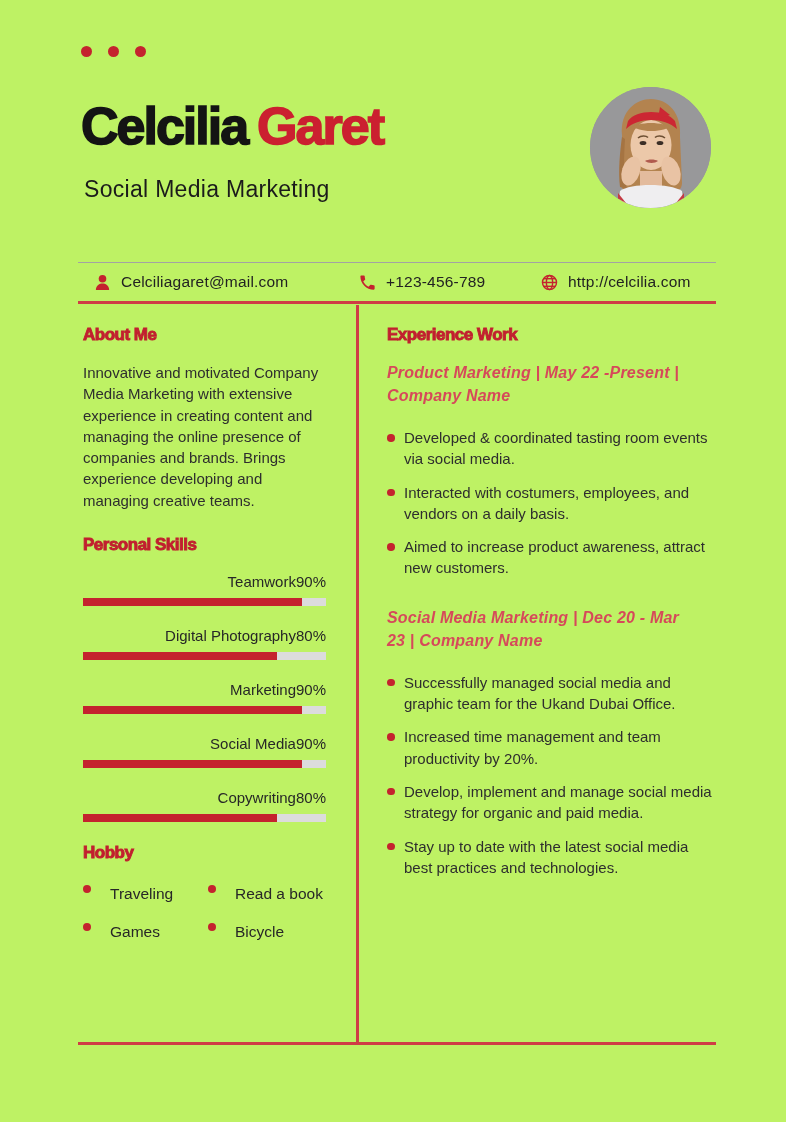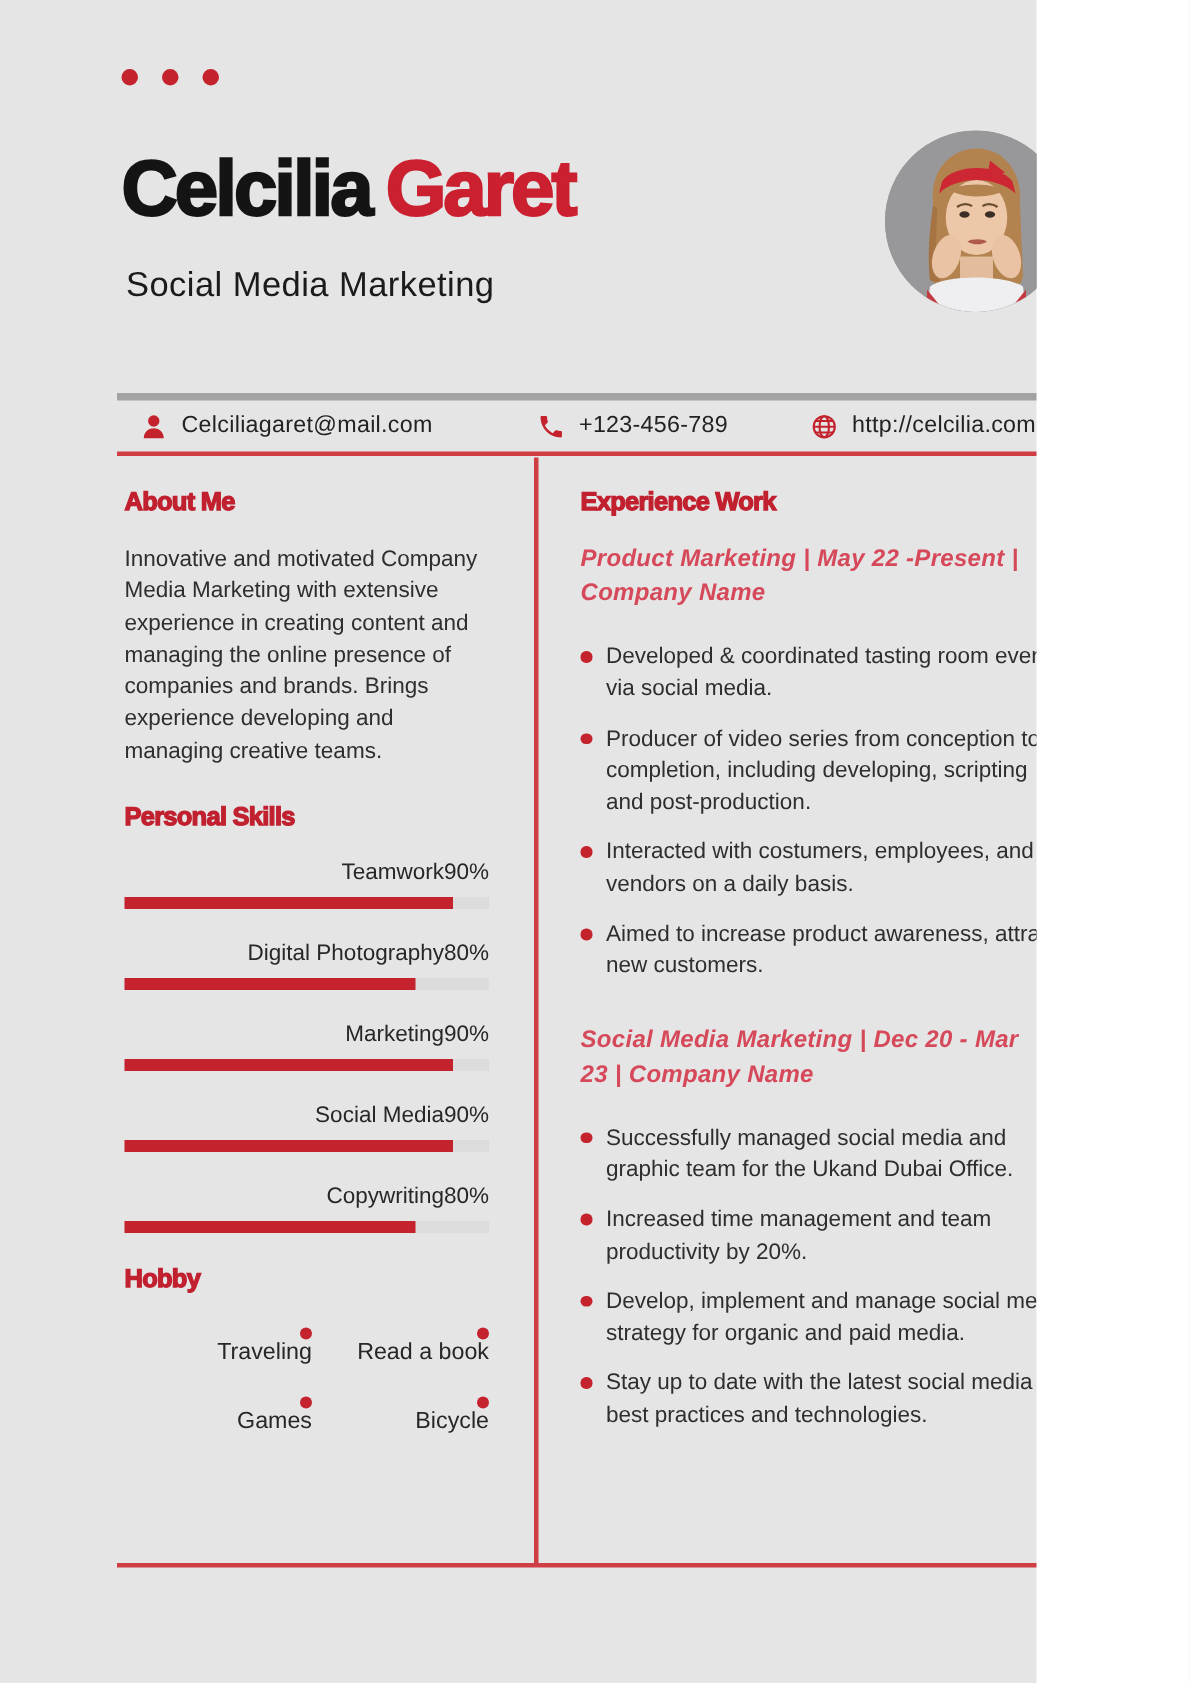--- a/index.html
+++ b/index.html
@@ -1,22 +1,22 @@
 <!DOCTYPE html>
 <html><head>
 <meta charset="utf-8">
 <style>
   * { margin: 0; padding: 0; box-sizing: border-box; }
   html, body { background: #ffffff; }
   body { font-family: "Liberation Sans", sans-serif; }
   .page {
     position: relative;
-    width: 691px;
+    width: 786px;
     height: 1122px;
-    background: #e5e5e5;
+    background: #bef264;
     overflow: hidden;
   }
   
   .dots {
     position: absolute; left: 81px; top: 46px;
     display: flex; gap: 16px;
   }
   .dot { width: 11px; height: 11px; border-radius: 50%; background: #c4232e; }
   .name {
     position: absolute; left: 81px; top: 96px;
@@ -31,21 +31,21 @@
   }
   .photo {
     position: absolute; left: 590px; top: 87px;
     width: 121px; height: 121px; border-radius: 50%; overflow: hidden;
     background: #98989a;
   }
   .photo svg { display: block; }
   
   .contact-bar {
     position: absolute; left: 78px; top: 262px; width: 638px; height: 42px;
-    border-top: 5px solid #a3a3a3; border-bottom: 3px solid #cf3d45;
+    border-top: 1px solid #a3a3a3; border-bottom: 3px solid #cf3d45;
     display: flex; align-items: center;
   }
   .contact-item { display: flex; align-items: center; gap: 9px; position: absolute; }
   .contact-item.email { left: 15px; }
   .contact-item.phone { left: 280px; }
   .contact-item.web   { left: 462px; }
   .contact-item span { font-size: 15.5px; font-weight: 500; color: #222; letter-spacing: 0.2px; }
   .cicon { width: 19px; height: 19px; flex: 0 0 auto; }
   
   .divider-v { position: absolute; left: 356px; top: 305px; width: 2.5px; height: 737px; background: #cf3d45; }
@@ -66,21 +66,21 @@
   .skill-head { display: flex; justify-content: flex-end; align-items: baseline; margin-bottom: 8px; }
   .skill-label { font-size: 15px; color: #272727; }
   .skill-pct { font-size: 15px; color: #272727; }
   .skill-track { width: 100%; height: 8px; background: #dcdcdc; }
   .skill-fill { height: 8px; background: #c4232e; }
   .hobby-title { margin-top: 14px; }
   .hobby-grid {
     margin-top: 22px;
     display: grid; grid-template-columns: 125px 1fr; row-gap: 20px;
   }
-  .hobby-item { display: flex; align-items: flex-end; gap: 0; flex-direction: column; }
+  .hobby-item { display: flex; align-items: flex-start; gap: 19px; }
   .hobby-dot { width: 8px; height: 8px; border-radius: 50%; background: #c4232e; flex: 0 0 auto; }
   .hobby-label { font-size: 15.5px; color: #272727; }
   
   .right-col { position: absolute; left: 387px; top: 325px; width: 325px; }
   .job-meta {
     font-style: italic; color: #d6495a; font-size: 16px; line-height: 23px;
     font-weight: 600; letter-spacing: 0.2px; width: 312px;
   }
   .job:first-of-type .job-meta { margin-top: 16px; }
   .job + .job .job-meta { margin-top: 27px; }
@@ -250,21 +250,20 @@
 </div>
   </div>
 
   <div class="right-col">
     <div class="sec-title">Experience Work</div>
     <div id="jobs">
   <div class="job">
     <div class="job-meta">Product Marketing | May 22 -Present | Company Name</div>
     <ul class="bullets">
             <li>Developed &amp; coordinated tasting room events via social media.</li>
-            <li>Producer of video series from conception to completion, including developing, scripting and post-production.</li>
             <li>Interacted with costumers, employees, and vendors on a daily basis.</li>
             <li>Aimed to increase product awareness, attract new customers.</li>
           </ul>
   </div>
 
   <div class="job">
     <div class="job-meta">Social Media Marketing | Dec 20 - Mar 23 | Company Name</div>
     <ul class="bullets">
             <li>Successfully managed social media and graphic team for the Ukand Dubai Office.</li>
             <li>Increased time management and team productivity by 20%.</li>

